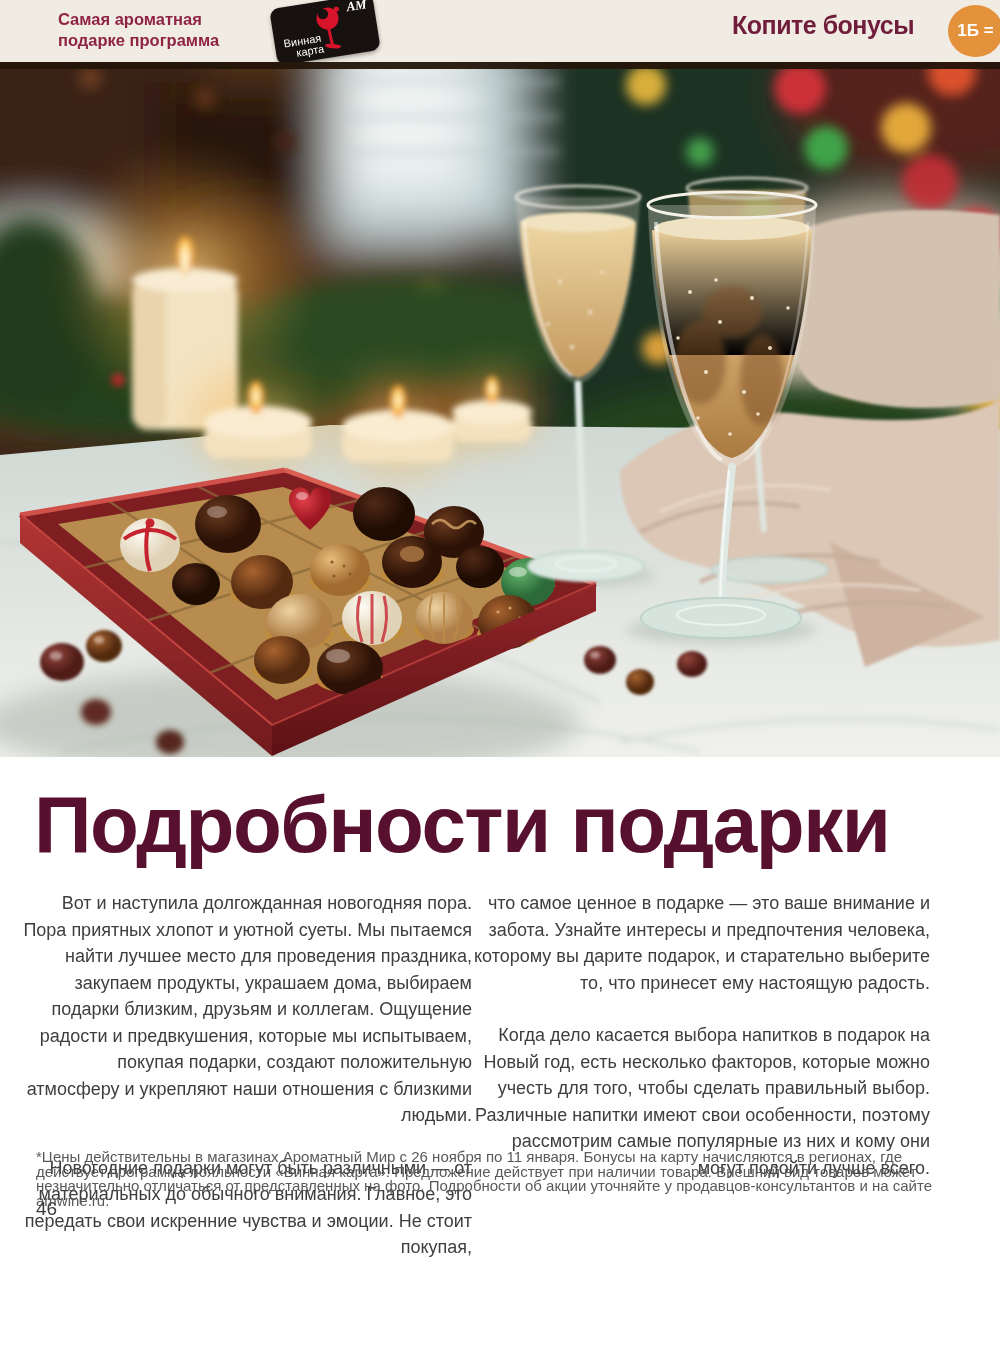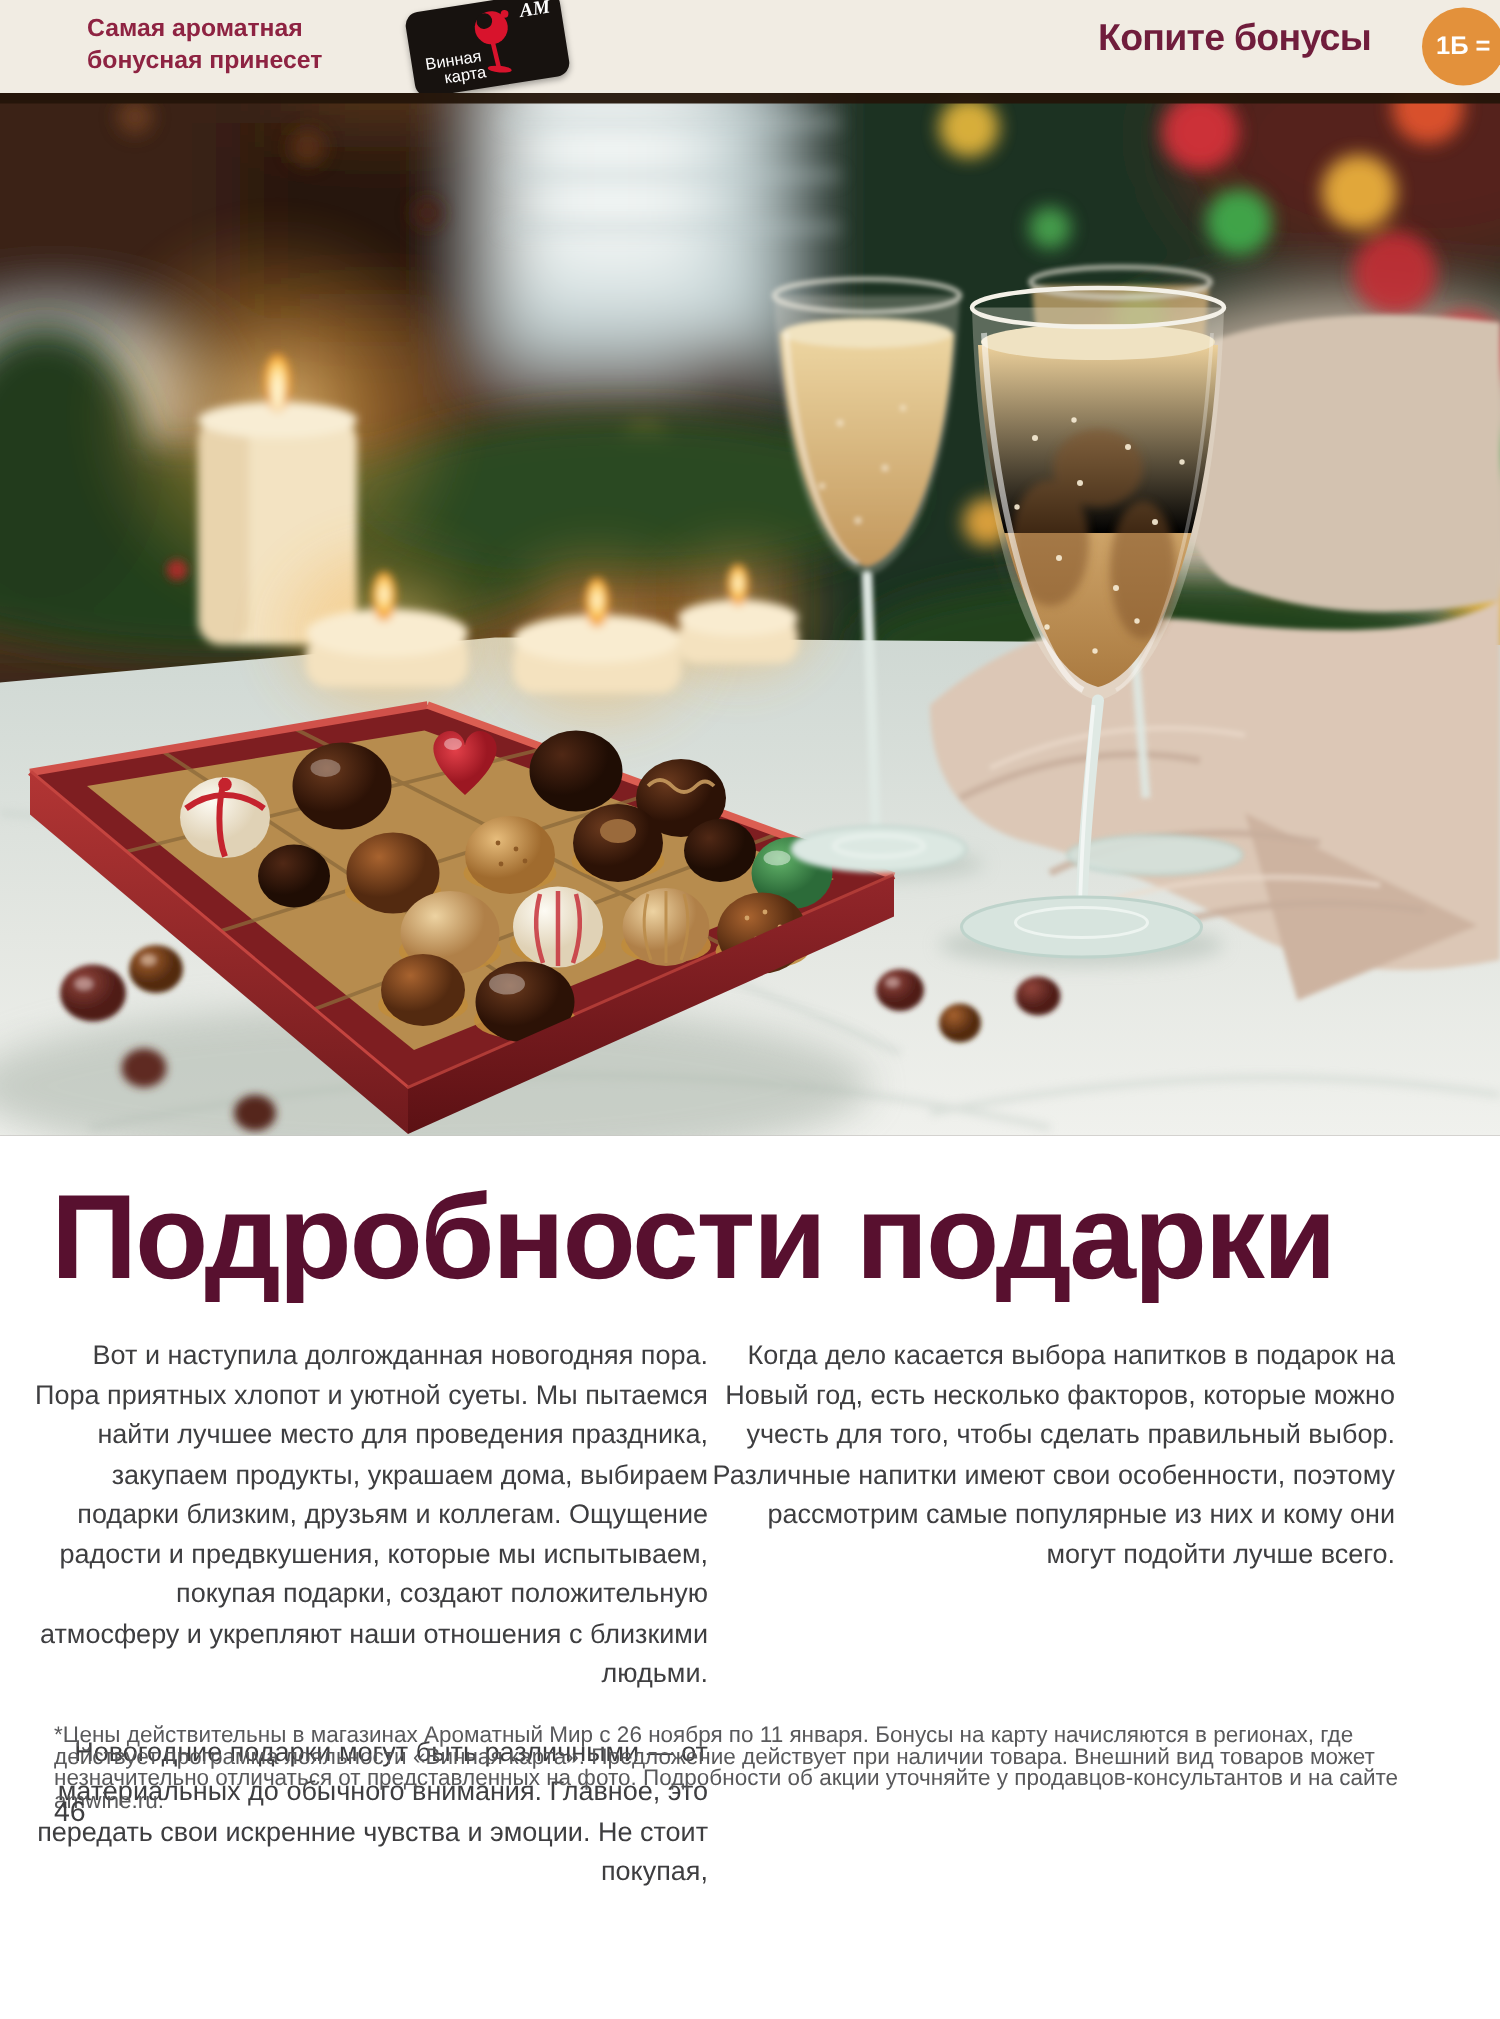--- a/index.html
+++ b/index.html
@@ -35,21 +35,21 @@
   .warning-wrap svg{overflow:visible;display:block;}
 </style>
 </head>
 <body>
 
 <div class="page">
 
   <div class="header">
     <div class="tagline">
       <span>Самая ароматная</span><br>
-      <span>бонусная принесет</span>
+      <span>подарке программа</span>
     </div>
 
     <div class="loyalty-card">
       <span class="card-brand">АМ</span>
       <svg width="46" height="46" viewBox="0 0 46 46" style="position:absolute;left:32px;top:4px">
         <g transform="rotate(14 23 23)">
           <circle cx="22" cy="14" r="11" fill="#d8132c"></circle>
           <circle cx="17" cy="10" r="5.2" fill="#17120f"></circle>
           <circle cx="30" cy="4" r="2.6" fill="#d8132c"></circle>
           <path d="M24,24 L29,39" stroke="#d8132c" stroke-width="3" stroke-linecap="round"></path>
@@ -425,20 +425,21 @@
   </svg>
 
   <div class="article-title">Подробности подарки</div>
 
   <div class="columns">
     <div>
       <p>Вот и наступила долгожданная новогодняя пора. Пора приятных хлопот и уютной суеты. Мы пытаемся найти лучшее место для проведения праздника, закупаем продукты, украшаем дома, выбираем подарки близким, друзьям и коллегам. Ощущение радости и предвкушения, которые мы испытываем, покупая подарки, создают положительную атмосферу и укрепляют наши отношения с близкими людьми.</p>
       <p>Новогодние подарки могут быть различными — от материальных до обычного внимания. Главное, это передать свои искренние чувства и эмоции. Не стоит покупая,</p>
     </div>
     <div>
+      <p>что самое ценное в подарке — это ваше внимание и забота. Узнайте интересы и предпочтения человека, которому вы дарите подарок, и старательно выберите то, что принесет ему настоящую радость.</p>
       <p>Когда дело касается выбора напитков в подарок на Новый год, есть несколько факторов, которые можно учесть для того, чтобы сделать правильный выбор. Различные напитки имеют свои особенности, поэтому рассмотрим самые популярные из них и кому они могут подойти лучше всего.</p>
     </div>
   </div>
 
   <div class="footnote">*Цены действительны в магазинах Ароматный Мир с 26 ноября по 11 января. Бонусы на карту начисляются в регионах, где действует программа лояльности «Винная карта». Предложение действует при наличии товара. Внешний вид товаров может незначительно отличаться от представленных на фото. Подробности об акции уточняйте у продавцов-консультантов и на сайте amwine.ru.</div>
   <div class="page-number">46</div>
 
 
 </div>
 

